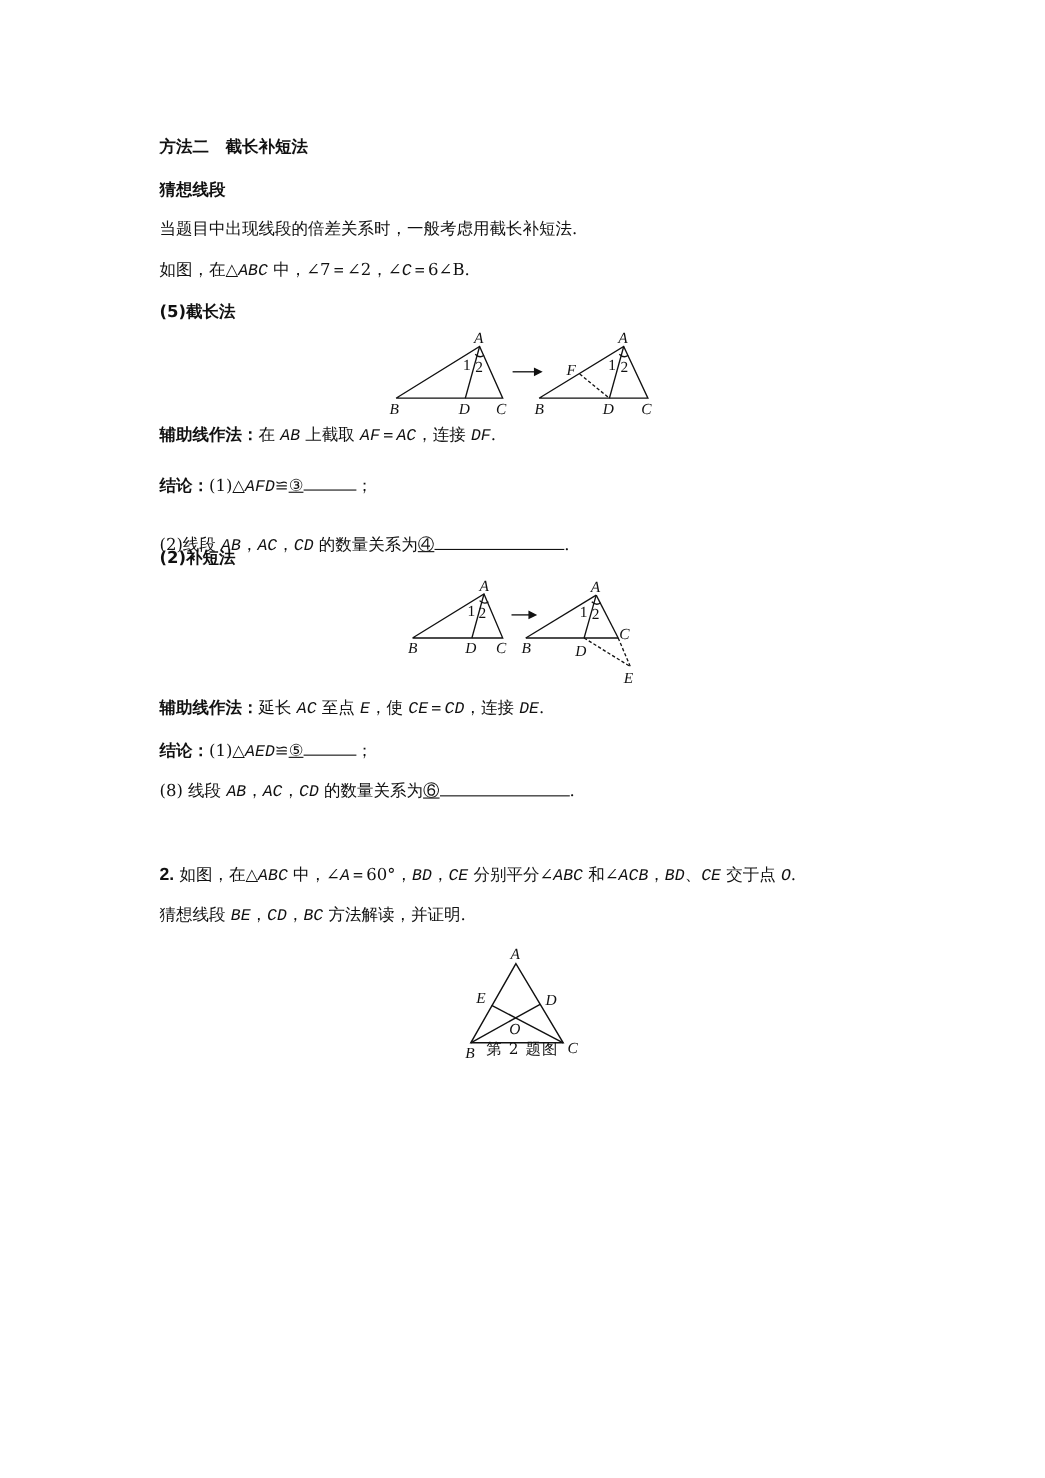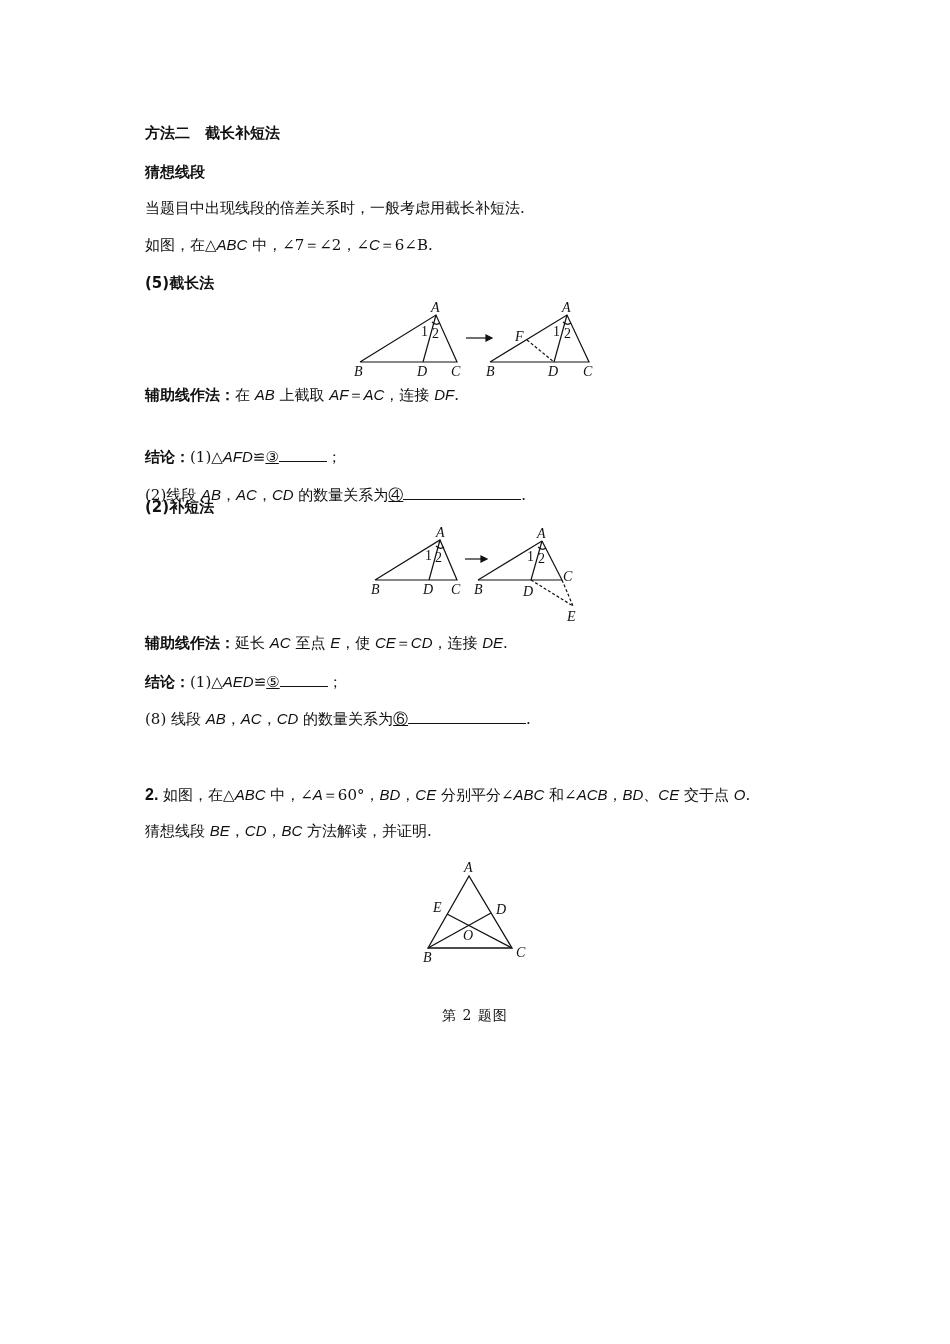--- a/index.html
+++ b/index.html
@@ -1,26 +1,26 @@
 <!DOCTYPE html>
 <html><head>
 <meta charset="utf-8">
 <style>
   html, body { margin: 0; padding: 0; background: #ffffff; }
   body { width: 950px; height: 1344px; position: relative; overflow: hidden;
          font-family: "DejaVu Serif", "Liberation Serif", serif; color: #111; }
   .line { position: absolute; left: 145px; font-size: 15px; line-height: 20px; white-space: nowrap; }
   .bold { font-family: "DejaVu Sans", "Liberation Sans", sans-serif; font-weight: bold; font-size: 15px; }
-  .it { font-style: italic; font-family: Liberation Sans, sans-serif; }
+  .it { font-style: italic; font-family: Liberation Mono, monospace; }
   .blank { display: inline-block; border-bottom: 1px solid #111; height: 15px; vertical-align: baseline; }
   .circ { text-decoration: underline; }
   svg { position: absolute; overflow: visible; }
   svg text { font-family: "Liberation Serif", serif; font-style: italic; font-size: 14px; fill: #111; }
   svg text.num { font-style: normal; }
-  .caption { position: absolute; left: 442px; top: 1007px; font-size: 14px; letter-spacing: 1px; }
+  .caption { position: absolute; left: 442px; top: 945px; font-size: 14px; letter-spacing: 1px; }
   .qnum { font-family: "Liberation Sans", sans-serif; font-weight: bold; font-size: 16px; }
 </style>
 </head>
 <body>
 
 <div class="line bold" style="top:123px;">方法二　截长补短法</div>
 <div class="line bold" style="top:162px;">猜想线段</div>
 <div class="line" style="top:198px;">当题目中出现线段的倍差关系时，一般考虑用截长补短法.</div>
 <div class="line" style="top:235px;">
   <span>如图，在△</span><span class="it">ABC</span><span> 中，∠7＝∠2，∠</span><span class="it">C</span><span>＝6∠B.</span>
@@ -55,21 +55,21 @@
   <text x="583" y="376">C</text>
   <text x="515" y="341">F</text>
   <text class="num" x="553" y="336">1</text>
   <text class="num" x="564" y="338">2</text>
 </svg>
 
 <div class="line" style="top:385px;">
   <span class="bold">辅助线作法：</span><span>在 </span><span class="it">AB</span><span> 上截取 </span><span class="it">AF</span><span>＝</span><span class="it">AC</span><span>，连接 </span><span class="it">DF</span><span>.</span>
 </div>
 
-<div class="line" style="top:446px;text-align:right;">
+<div class="line" style="top:430px;text-align:right;">
   <span class="bold">结论：</span><span>(1)△</span><span class="it">AFD</span><span>≌</span><span class="circ">③</span><span class="blank" style="width:48px;"></span><span>；</span>
 </div>
 
 <div class="line" style="top:484px;">
   <span>(2)线段 </span><span class="it">AB</span><span>，</span><span class="it">AC</span><span>，</span><span class="it">CD</span><span> 的数量关系为</span><span class="circ">④</span><span class="blank" style="width:118px;"></span><span>.</span>
 </div>
 
 <div class="line" style="top:497px;"><span class="bold">(2)补短法</span></div>
 
 <svg style="left:0;top:0;width:950px;height:640px;" viewBox="0 0 950 640">

